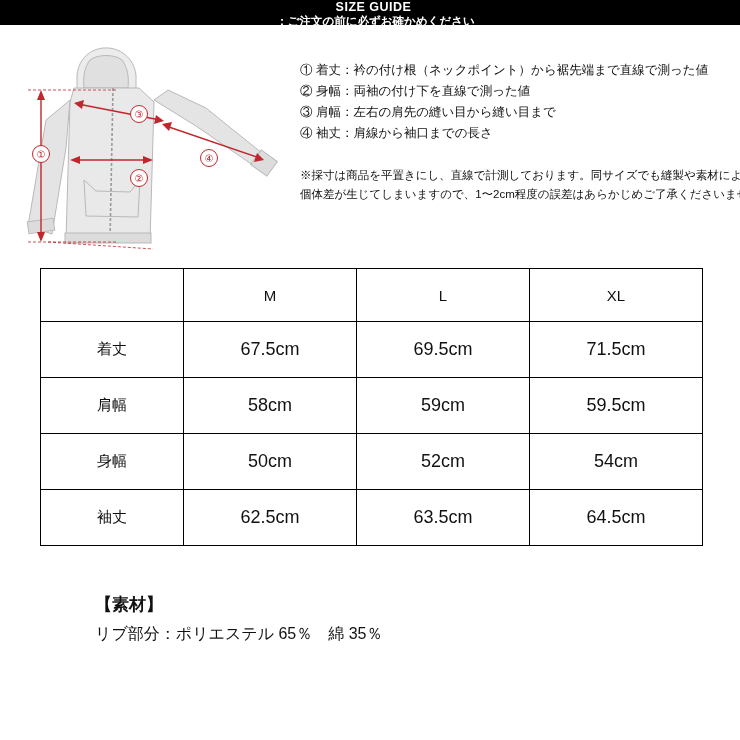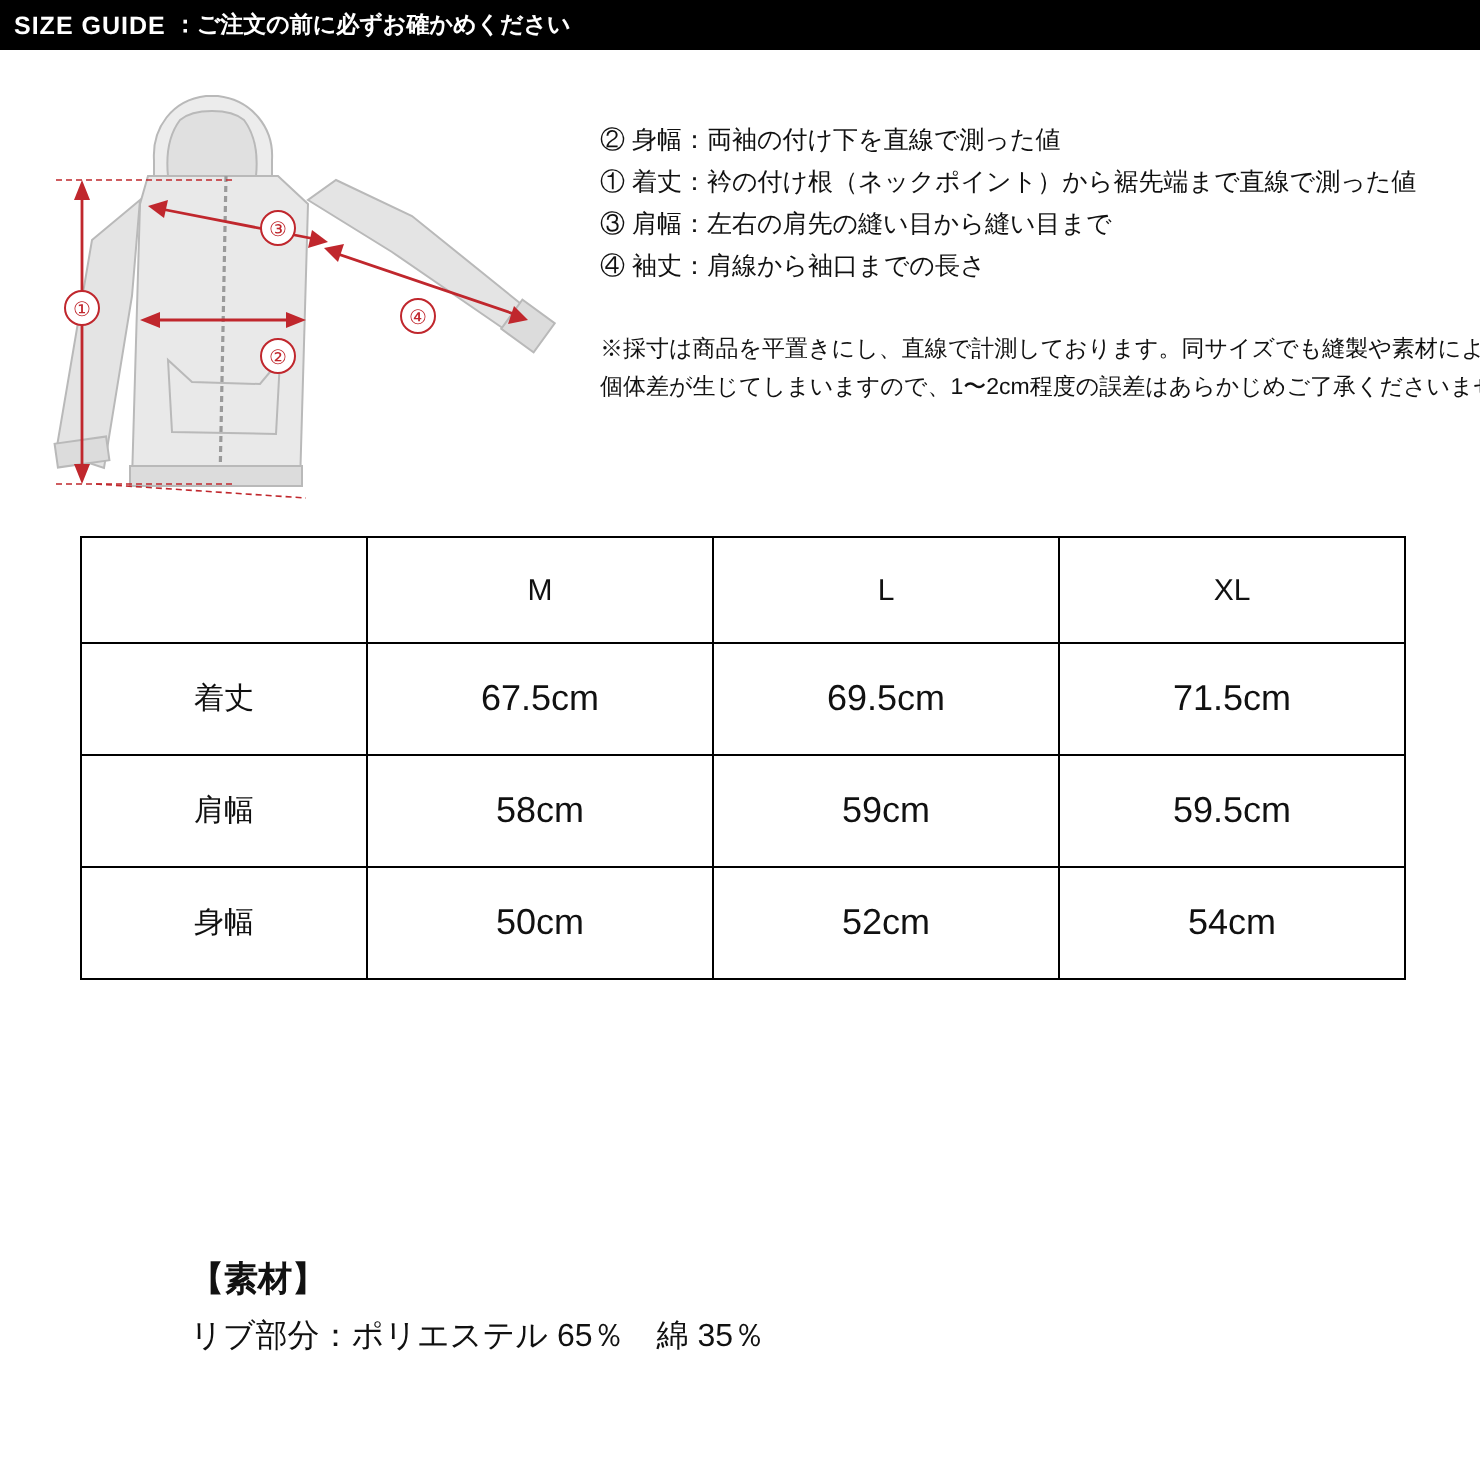--- a/index.html
+++ b/index.html
@@ -26,20 +26,21 @@
     left: 0;
     top: 0;
     width: 740px;
     height: 25px;
     background: #000000;
     color: #ffffff;
     display: flex;
     align-items: center;
     padding-left: 7px;
     box-sizing: border-box;
+    flex-direction: column;
   }
   .header .title {
     font-size: 12.5px;
     font-weight: bold;
     letter-spacing: 0.5px;
     color: #ffffff;
   }
   .header .subtitle {
     font-size: 11.5px;
     margin-left: 4px;
@@ -115,21 +116,21 @@
     font-size: 12.5px;
     text-align: left;
     padding-left: 8px;
     line-height: 1.4;
   }
 
   
   .material {
     position: absolute;
     left: 95px;
-    top: 626px;
+    top: 591px;
     width: 600px;
   }
   .material .mat-title {
     font-size: 17px;
     font-weight: bold;
     color: #111111;
     line-height: 28px;
   }
   .material .mat-line {
     font-size: 16px;
@@ -208,22 +209,22 @@
         <line x1="158" y1="96" x2="252" y2="128"></line>
         <polygon points="154,94 164,92 161,101" fill="#c0272d" stroke="none"></polygon>
         <polygon points="256,130 246,132 249,123" fill="#c0272d" stroke="none"></polygon>
       </g>
       <circle cx="201" cy="128" r="8.5" fill="#ffffff" stroke="#c0272d" stroke-width="1"></circle>
       <text x="201" y="132" font-size="10" text-anchor="middle" fill="#c0272d" font-family="'Liberation Sans', sans-serif">④</text>
     </svg>
   </div>
 
   <div class="notes">
+    <div class="note-line">① 着丈：衿の付け根（ネックポイント）から裾先端まで直線で測った値</div>
     <div class="note-line">② 身幅：両袖の付け下を直線で測った値</div>
-    <div class="note-line">① 着丈：衿の付け根（ネックポイント）から裾先端まで直線で測った値</div>
     <div class="note-line">③ 肩幅：左右の肩先の縫い目から縫い目まで</div>
     <div class="note-line">④ 袖丈：肩線から袖口までの長さ</div>
   </div>
 
   <div class="disclaimer">
     <div class="disclaimer-line">※採寸は商品を平置きにし、直線で計測しております。同サイズでも縫製や素材により、</div>
     <div class="disclaimer-line">個体差が生じてしまいますので、1〜2cm程度の誤差はあらかじめご了承くださいませ。</div>
   </div>
 
   <table class="size-table">
@@ -247,20 +248,26 @@
         <td>58cm</td>
         <td>59cm</td>
         <td>59.5cm</td>
       </tr>
       <tr>
         <td class="row-label">身幅</td>
         <td>50cm</td>
         <td>52cm</td>
         <td>54cm</td>
       </tr>
+      <tr>
+        <td class="row-label">袖丈</td>
+        <td>62.5cm</td>
+        <td>63.5cm</td>
+        <td>64.5cm</td>
+      </tr>
     </tbody>
   </table>
 
   <div class="material">
     <div class="mat-title">【素材】</div>
     <div class="mat-line indent2">リブ部分：ポリエステル 65％　綿 35％</div>
   </div>
 
 </div>
 

